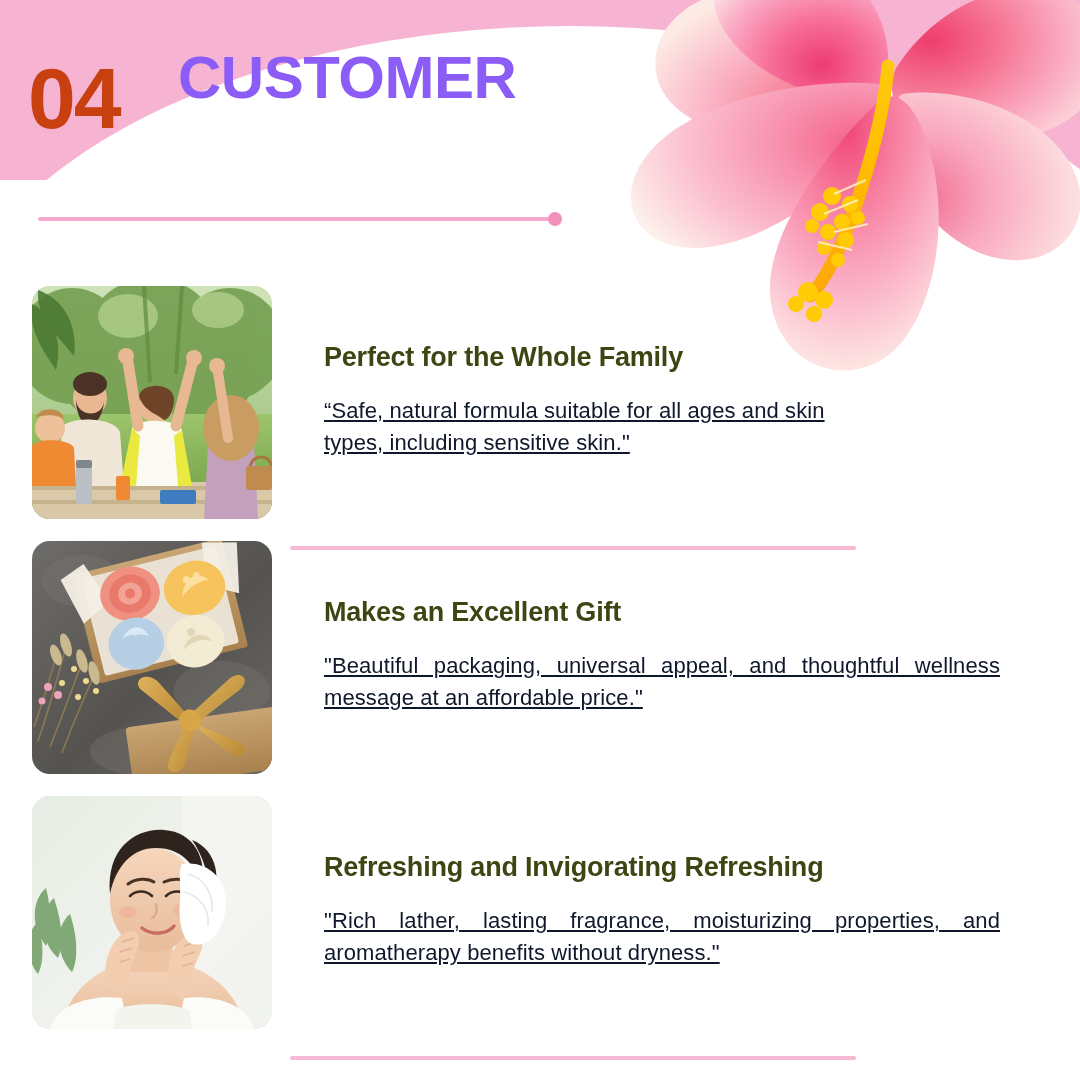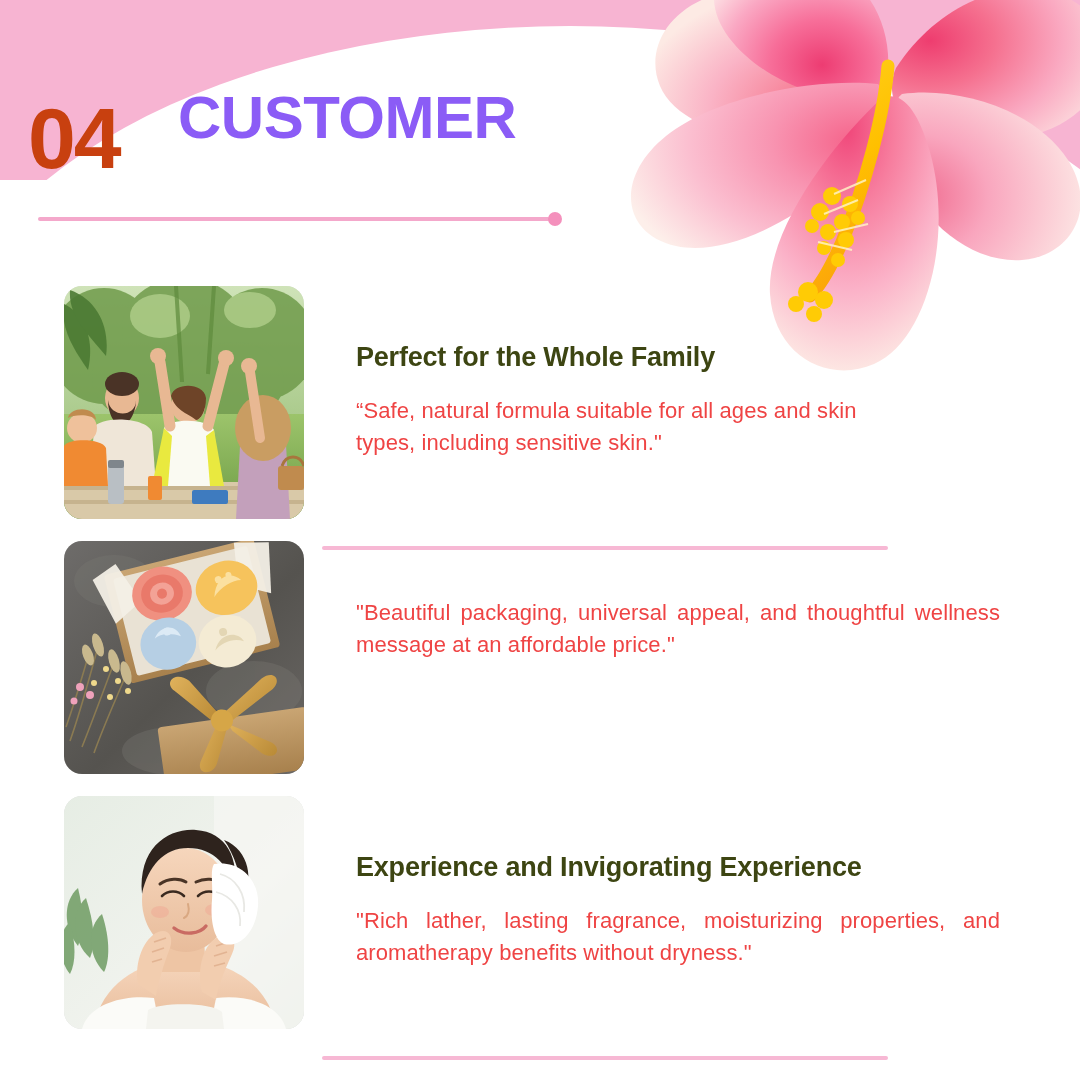--- a/index.html
+++ b/index.html
@@ -29,21 +29,21 @@
   }
 
   
   #flower-art {
     position:absolute; right:-6px; top:-26px;
     width:520px; height:400px; z-index:3;
     pointer-events:none;
   }
 
   
-  #header { position:absolute; left:0; top:0; width:944px; height:260px; z-index:5;margin-top:40px; }
+  #header { position:absolute; left:0; top:0; width:944px; height:260px; z-index:5; }
   #section-number {
     position:absolute; left:28px; top:55px;
     font-size:86px; font-weight:bold; line-height:1;
     color:#C8400F; letter-spacing:-2px;
   }
   #section-title {
     position:absolute; left:178px; top:48px;
     font-size:60px; font-weight:bold; line-height:0.99;
     color:#8b5cf6; letter-spacing:-0.5px;
     text-transform:uppercase;
@@ -55,21 +55,21 @@
   #header-accent .rule {
     position:absolute; left:0; top:5px; width:512px; height:4px;
     background:#F4A8CB; border-radius:2px;
   }
   #header-accent .dot {
     position:absolute; right:0; top:0; width:14px; height:14px;
     border-radius:50%; background:#F490BC;
   }
 
   
-  #reviews { position:absolute; left:0; top:286px; width:1080px; z-index:6;padding-left:32px; }
+  #reviews { position:absolute; left:0; top:286px; width:1080px; z-index:6; }
   .review-row {
     position:relative;
     display:flex; align-items:flex-start;
     height:255px;
   }
   .review-thumb {
     flex:0 0 auto;
     width:240px; height:233px;
     margin-left:32px;
     border-radius:18px;
@@ -84,22 +84,23 @@
     padding-top:56px;
   }
   .review-heading {
     font-size:27px; font-weight:bold;
     color:#3D4512; letter-spacing:-0.2px;
     line-height:1.15;
     margin-bottom:22px;
   }
   .review-quote {
     font-size:22px; line-height:1.45;
-    color:#ef4444; letter-spacing:0.1px;
+    color:#0f172a; letter-spacing:0.1px;
     max-width:690px;
+    text-decoration:underline;
   }
   .review-quote.justified { text-align:justify; }
   .review-quote.narrow { max-width:520px; }
 
   .row-divider {
     position:absolute; left:290px; width:566px; height:4px;
     background:#F7B8D4; border-radius:2px;
   }
   #divider-1 { top:260px; }
   #divider-2 { top:515px; }
@@ -376,20 +377,21 @@
           <rect x="96" y="176" width="150" height="62" rx="4" fill="url(#kraft)"></rect>
           <path d="M150 176 L118 142 C108 132 122 122 134 134 L158 170 Z" fill="url(#ribbon)"></path>
           <path d="M162 172 L206 142 C220 134 228 148 212 156 L170 180 Z" fill="url(#ribbon)"></path>
           <path d="M156 180 L134 216 C128 228 144 232 150 220 L164 188 Z" fill="url(#ribbon)"></path>
           <path d="M166 182 L206 206 C218 214 208 226 196 216 L170 190 Z" fill="url(#ribbon)"></path>
           <circle cx="161" cy="178" r="11" fill="#D6A647"></circle>
         </g>
       </svg>
     </div>
     <div class="review-body">
+      <div class="review-heading">Makes an Excellent Gift</div>
       <div class="review-quote justified">"Beautiful packaging, universal appeal, and thoughtful wellness message at an affordable price."</div>
     </div>
     <div class="row-divider" id="divider-2"></div>
   </div>
 
   <div class="review-row">
     <div class="review-thumb">
       <svg viewBox="0 0 240 233" preserveAspectRatio="xMidYMid slice" xmlns="http://www.w3.org/2000/svg">
         <defs>
           <linearGradient id="spabg" x1="0" y1="0" x2="1" y2="1">
@@ -451,18 +453,18 @@
         </g>
 
         <path d="M150 68 C176 64 196 84 194 110 C192 136 176 152 160 148 C150 144 146 124 148 104 C149 88 146 74 150 68 Z" fill="#FFFFFF"></path>
         <g stroke="#E8E8E4" stroke-width="1.8" fill="none">
           <path d="M156 78 C172 82 182 98 180 116"></path>
           <path d="M152 96 C168 100 178 114 176 130"></path>
         </g>
       </svg>
     </div>
     <div class="review-body">
-      <div class="review-heading">Experience and Invigorating Experience</div>
+      <div class="review-heading">Refreshing and Invigorating Refreshing</div>
       <div class="review-quote justified">"Rich lather, lasting fragrance, moisturizing properties, and aromatherapy benefits without dryness."</div>
     </div>
   </div>
 
 </div>
 
 </body></html>

